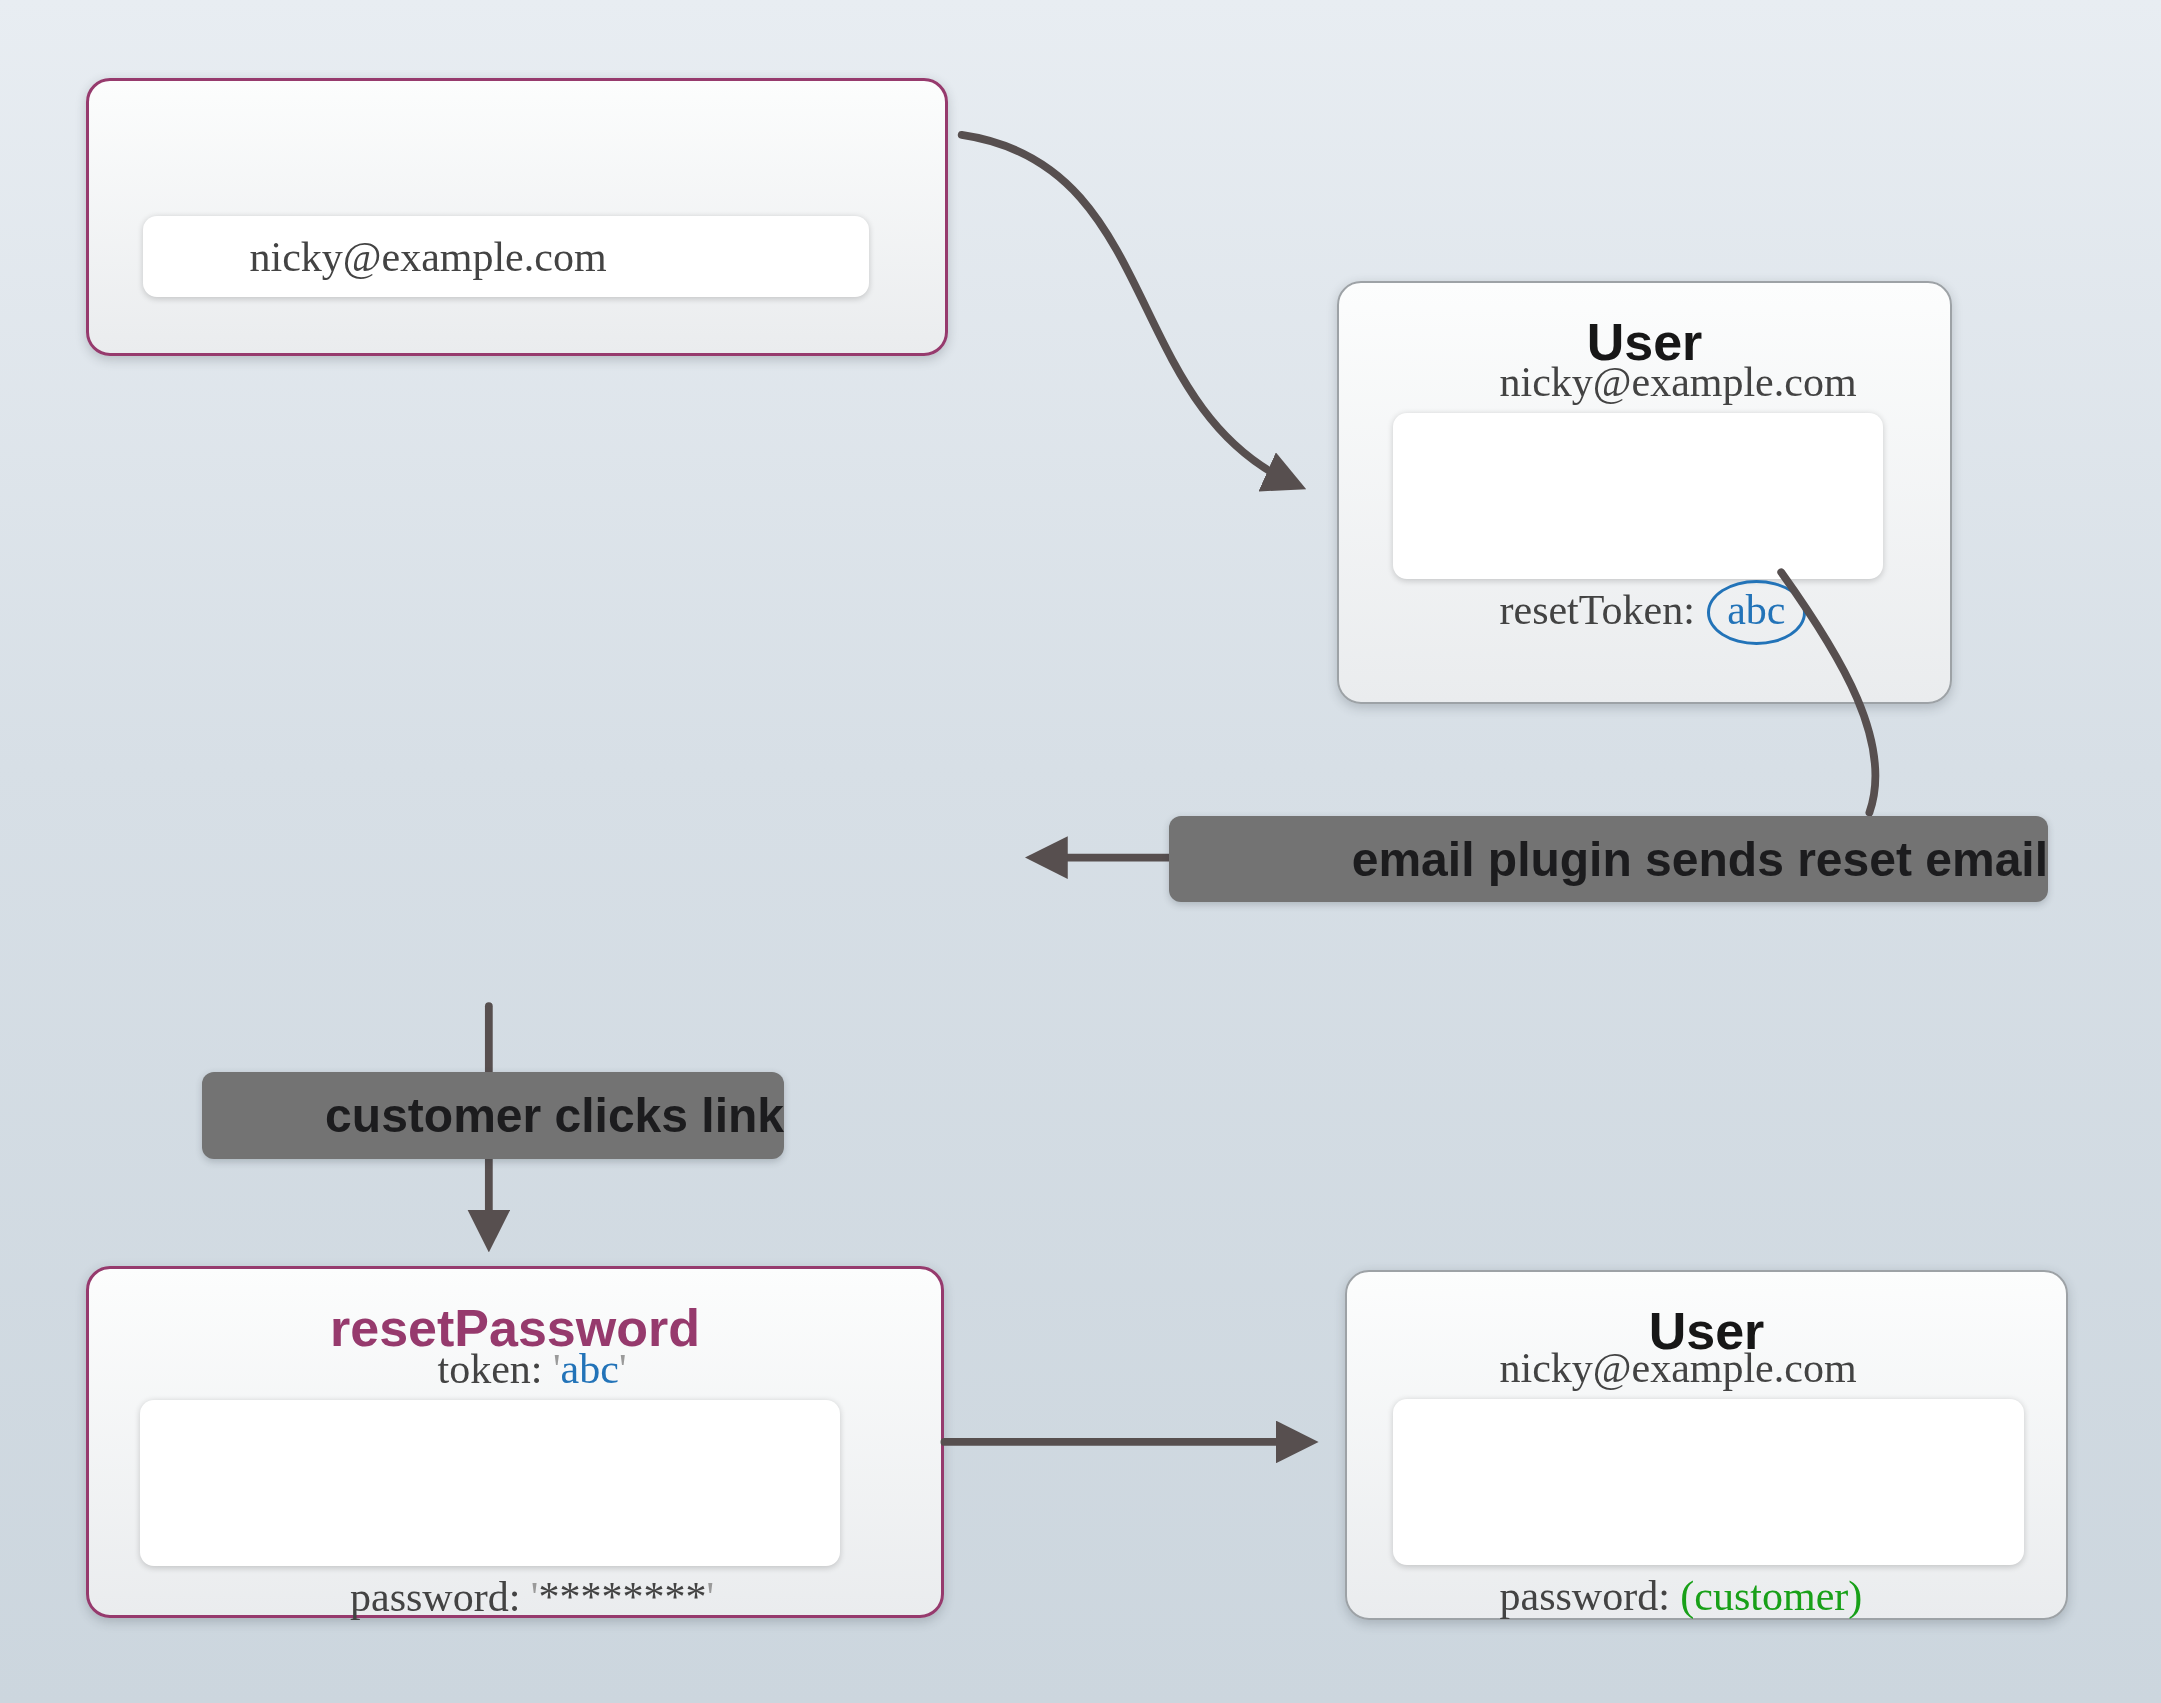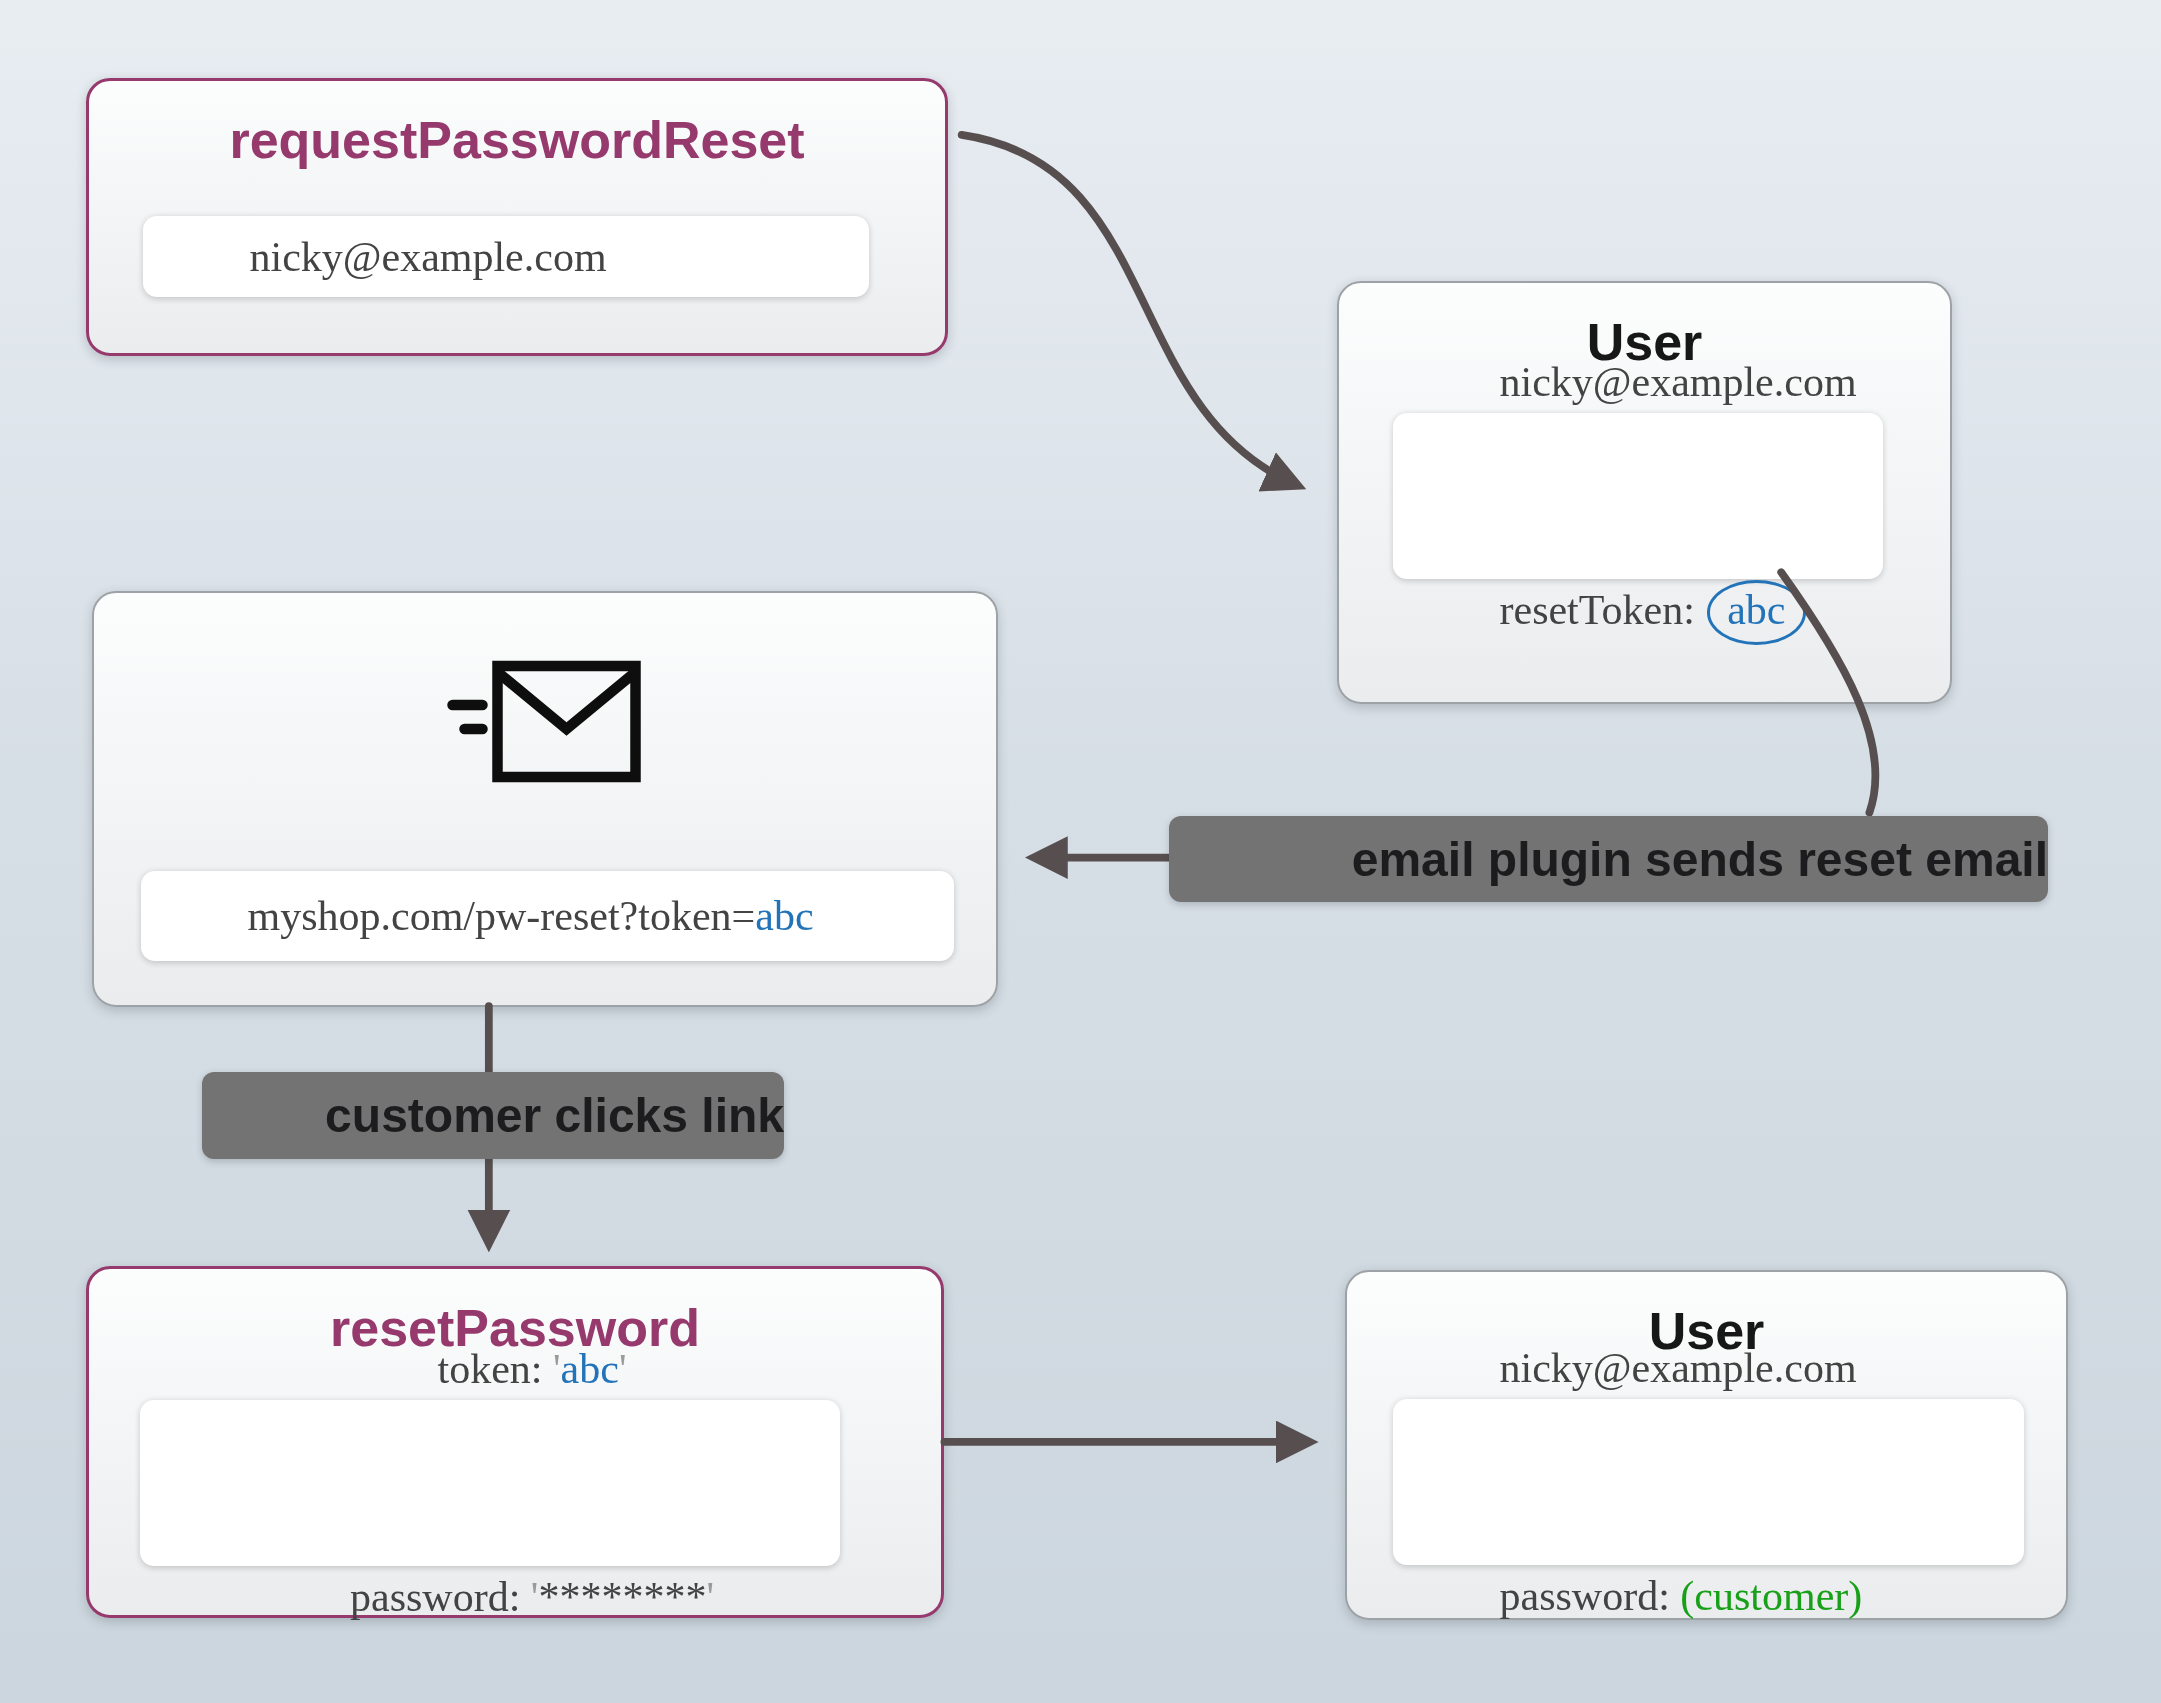--- a/index.html
+++ b/index.html
@@ -93,57 +93,39 @@
       </marker>
     </defs>
     <path class="arrow" d="M 1112 156 C 1345 190, 1295 470, 1497 560" marker-end="url(#ah)"></path>
     <path class="arrow" d="M 2060 662 C 2130 760, 2190 860, 2162 940"></path>
     <path class="arrow" d="M 1352 992 L 1200 992" marker-end="url(#ah)"></path>
     <path class="arrow" d="M 565 1164 L 565 1434" marker-end="url(#ah)"></path>
     <path class="arrow" d="M 1092 1668 L 1510 1668" marker-end="url(#ah)"></path>
   </svg>
 
   <section class="node purple" id="node-request">
-    <h2 class="node-title purple-text">requestPasswordReset</h2>
     <div class="field">
       <div class="mono-line">
         <span>nicky@example.com</span>
       </div>
     </div>
   </section>
 
   <section class="node gray" id="node-user-top">
     <h2 class="node-title">User</h2>
     <div class="field">
       <div class="mono-line">
         <span>nicky@example.com</span>
       </div>
       <div class="mono-line">
         <span>resetToken:</span><span class="token-circle">abc</span>
       </div>
     </div>
   </section>
 
-  <section class="node gray" id="node-email">
-    <div class="mail-icon">
-      <svg viewBox="0 0 132 92" width="199" height="138" aria-hidden="true">
-        <g fill="none" stroke="#0e0e0e" stroke-width="7">
-          <rect x="34" y="8" width="92" height="74"></rect>
-          <path d="M34 12 L80 50 L126 12"></path>
-          <path d="M4 34 H24" stroke-linecap="round"></path>
-          <path d="M12 50 H24" stroke-linecap="round"></path>
-        </g>
-      </svg>
-    </div>
-    <div class="field">
-      <div class="mono-line">
-        <span>myshop.com/pw-reset?token=</span><span class="blue">abc</span>
-      </div>
-    </div>
-  </section>
 
   <section class="node purple" id="node-reset">
     <h2 class="node-title purple-text">resetPassword</h2>
     <div class="field">
       <div class="mono-line">
         <span>token: </span><span class="quote">'</span><span class="blue">abc</span><span class="quote">'</span>
       </div>
       <div class="mono-line">
         <span>password: </span><span class="quote">'</span><span>********</span><span class="quote">'</span>
       </div>

